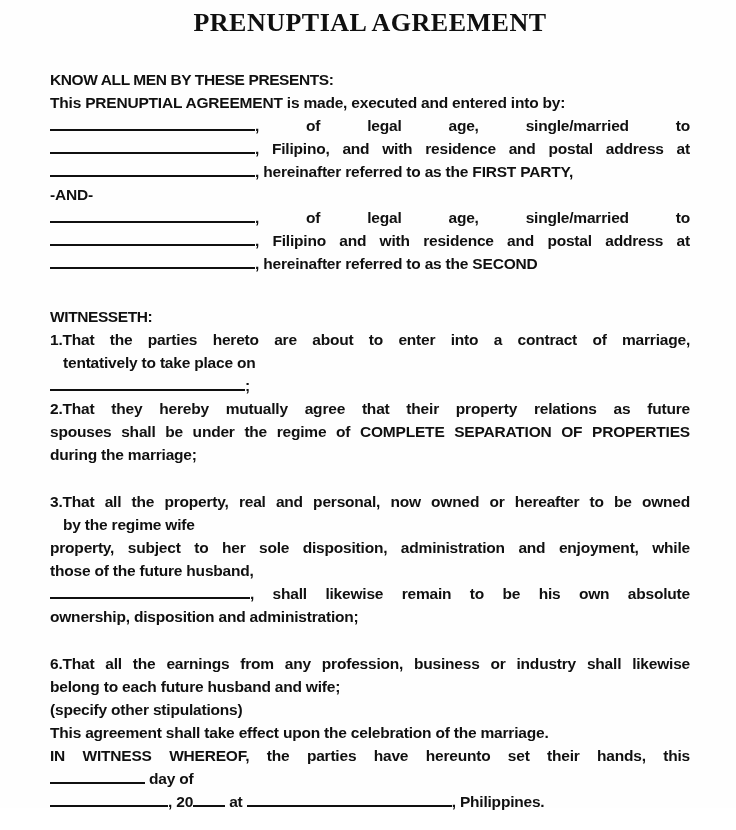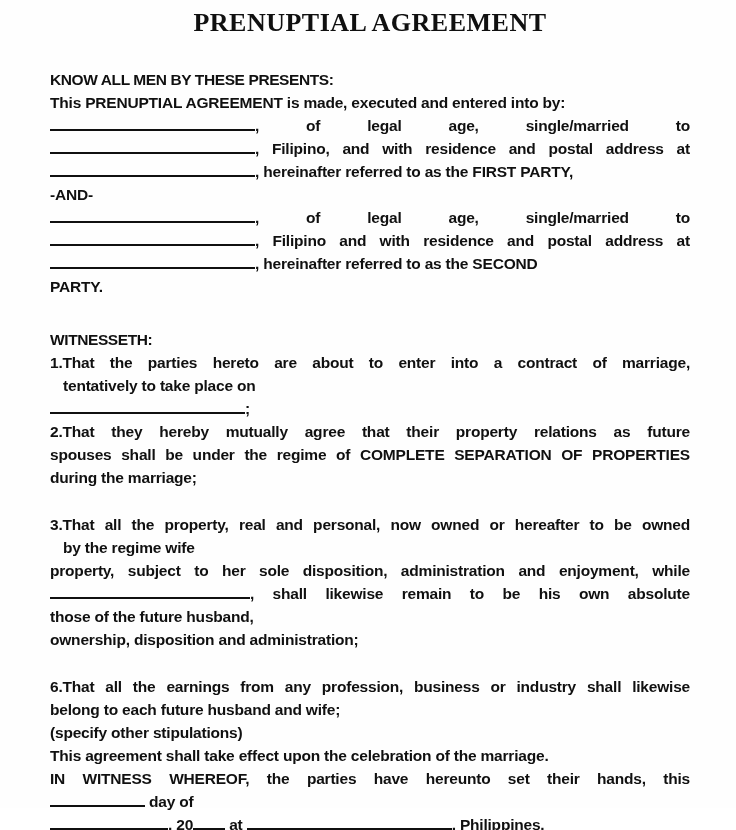--- a/index.html
+++ b/index.html
@@ -55,34 +55,33 @@
   <div class="doc-body" id="doc-body">
       <div class="doc-line heading"><span>KNOW ALL MEN BY THESE PRESENTS:</span></div>
       <div class="doc-line"><span>This PRENUPTIAL AGREEMENT is made, executed and entered into by:</span></div>
       <div class="doc-line justify"><span class="blank" style="width: 205px;"></span><span>, of legal age, single/married to</span></div>
       <div class="doc-line justify"><span class="blank" style="width: 205px;"></span><span>, Filipino, and with residence and postal address at</span></div>
       <div class="doc-line"><span class="blank" style="width: 205px;"></span><span>, hereinafter referred to as the FIRST PARTY,</span></div>
       <div class="doc-line"><span>-AND-</span></div>
       <div class="doc-line justify"><span class="blank" style="width: 205px;"></span><span>, of legal age, single/married to</span></div>
       <div class="doc-line justify"><span class="blank" style="width: 205px;"></span><span>, Filipino and with residence and postal address at</span></div>
       <div class="doc-line"><span class="blank" style="width: 205px;"></span><span>, hereinafter referred to as the SECOND</span></div>
-      <div class="doc-line"><span>PARTY.</span></div>
       <div class="doc-line heading"><span>WITNESSETH:</span></div>
       <div class="doc-line justify"><span>1.That the parties hereto are about to enter into a contract of marriage,</span></div>
       <div class="doc-line indent"><span>tentatively to take place on</span></div>
       <div class="doc-line"><span class="blank" style="width: 195px;"></span><span>;</span></div>
       <div class="doc-line justify"><span>2.That they hereby mutually agree that their property relations as future</span></div>
       <div class="doc-line justify"><span>spouses shall be under the regime of COMPLETE SEPARATION OF PROPERTIES</span></div>
       <div class="doc-line"><span>during the marriage;</span></div>
       <div class="spacer" style="height: 24px;"></div>
       <div class="doc-line justify"><span>3.That all the property, real and personal, now owned or hereafter to be owned</span></div>
       <div class="doc-line indent"><span>by the regime wife</span></div>
       <div class="doc-line justify"><span>property, subject to her sole disposition, administration and enjoyment, while</span></div>
+      <div class="doc-line"><span>those of the future husband,</span></div>
       <div class="doc-line justify"><span class="blank" style="width: 200px;"></span><span>, shall likewise remain to be his own absolute</span></div>
-      <div class="doc-line"><span>those of the future husband,</span></div>
       <div class="doc-line"><span>ownership, disposition and administration;</span></div>
       <div class="spacer" style="height: 24px;"></div>
       <div class="doc-line justify"><span>6.That all the earnings from any profession, business or industry shall likewise</span></div>
       <div class="doc-line"><span>belong to each future husband and wife;</span></div>
       <div class="doc-line"><span>(specify other stipulations)</span></div>
       <div class="doc-line"><span>This agreement shall take effect upon the celebration of the marriage.</span></div>
       <div class="doc-line justify"><span>IN WITNESS WHEREOF, the parties have hereunto set their hands, this</span></div>
       <div class="doc-line"><span class="blank" style="width: 95px;"></span><span> day of</span></div>
       <div class="doc-line"><span class="blank" style="width: 118px;"></span><span>, 20</span><span class="blank" style="width: 32px;"></span><span> at </span><span class="blank" style="width: 205px;"></span><span>, Philippines.</span></div>
     </div>

